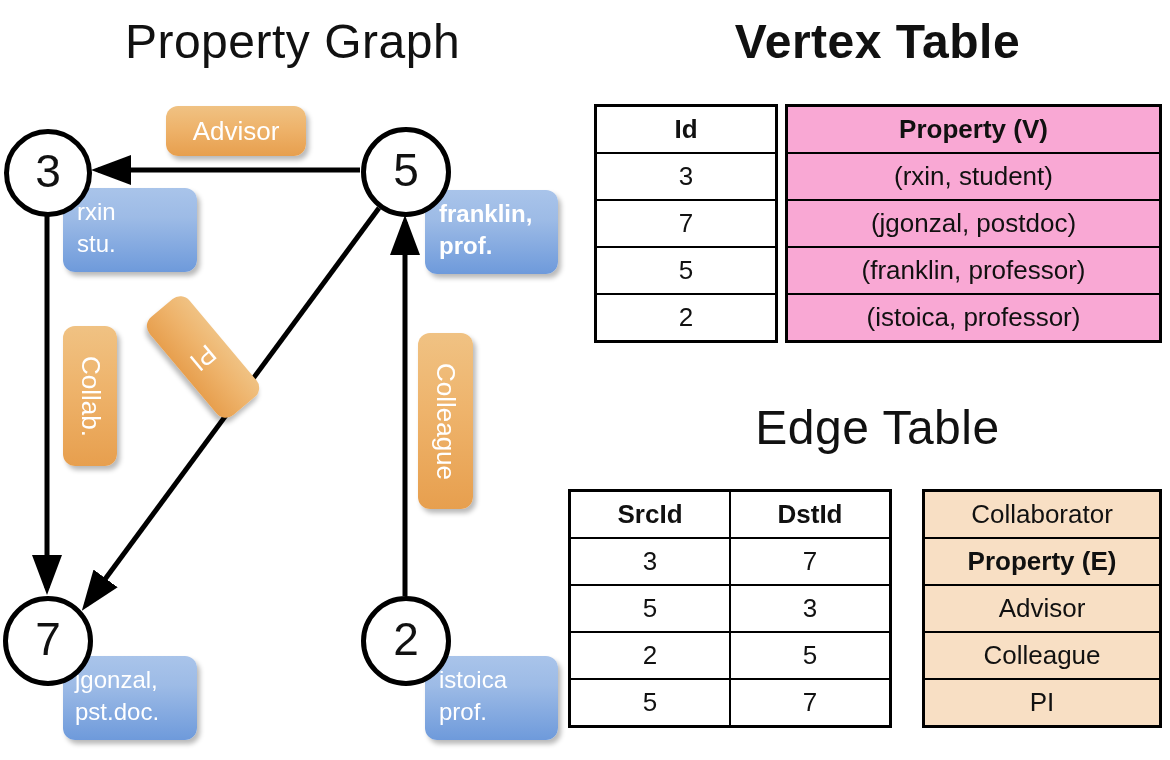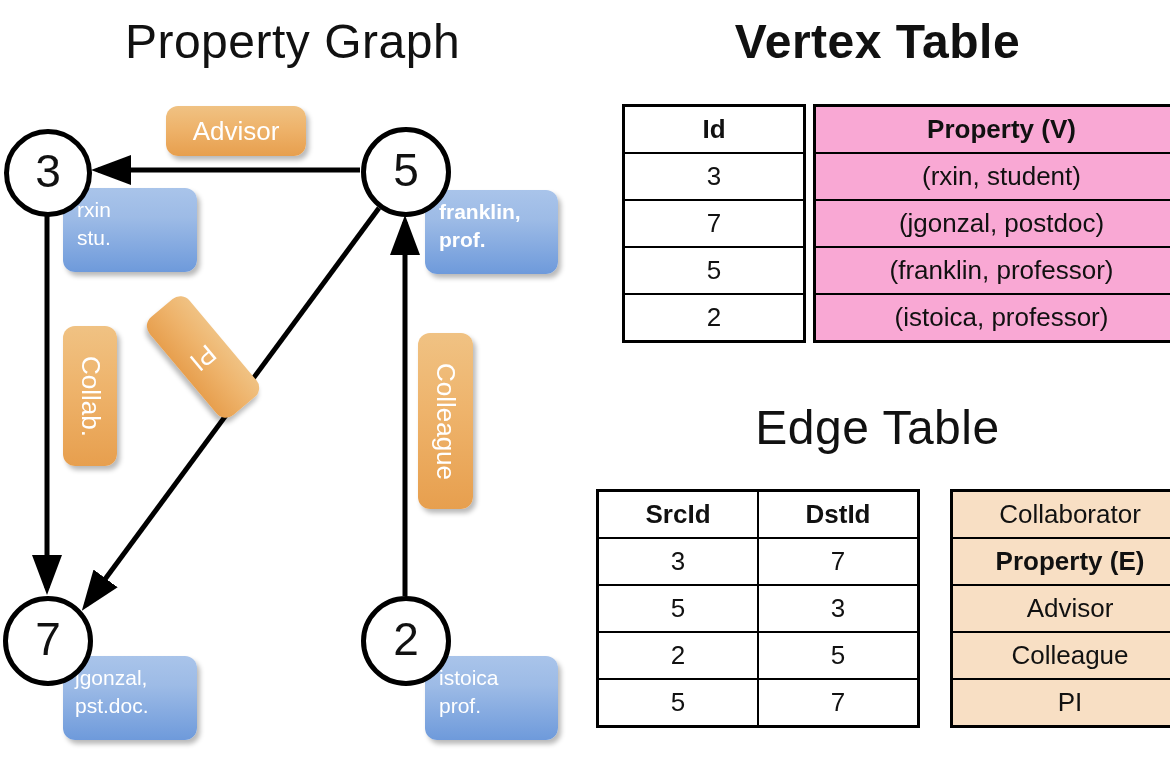--- a/index.html
+++ b/index.html
@@ -41,21 +41,21 @@
     line-height:1;
   }
   .node-circle span{ position:relative; top:-2px; }
 
   .vprop-box{
     position:absolute;
     border-radius:12px;
     background:linear-gradient(to bottom,#a9c4ea 0%,#9dbbe6 35%,#6e9adb 100%);
     box-shadow:3px 4px 5px rgba(0,0,0,0.28);
     color:#ffffff;
-    font-size:21px;
+    font-size:24px;
     line-height:1.35;
     padding:8px 0 0 14px;
     box-sizing:border-box;
   }
 
   .eprop-box{
     position:absolute;
     border-radius:12px;
     background:linear-gradient(to bottom,#f0c283 0%,#eeb36b 45%,#e79f4e 100%);
     box-shadow:3px 4px 5px rgba(0,0,0,0.28);
@@ -66,21 +66,20 @@
     white-space:nowrap;
   }
   .eprop-box.vert > span{ transform:rotate(90deg); display:block; }
 
   
   .tbl{
     position:absolute;
     border-collapse:collapse;
     border:3px solid #000;
     table-layout:fixed;
-    margin-left:28px;
   }
   .tbl td{
     border:2px solid #000;
     text-align:center;
     font-size:26px;
     color:#111;
     height:45px;
     padding:0 4px;
     background:#fff;
   }

